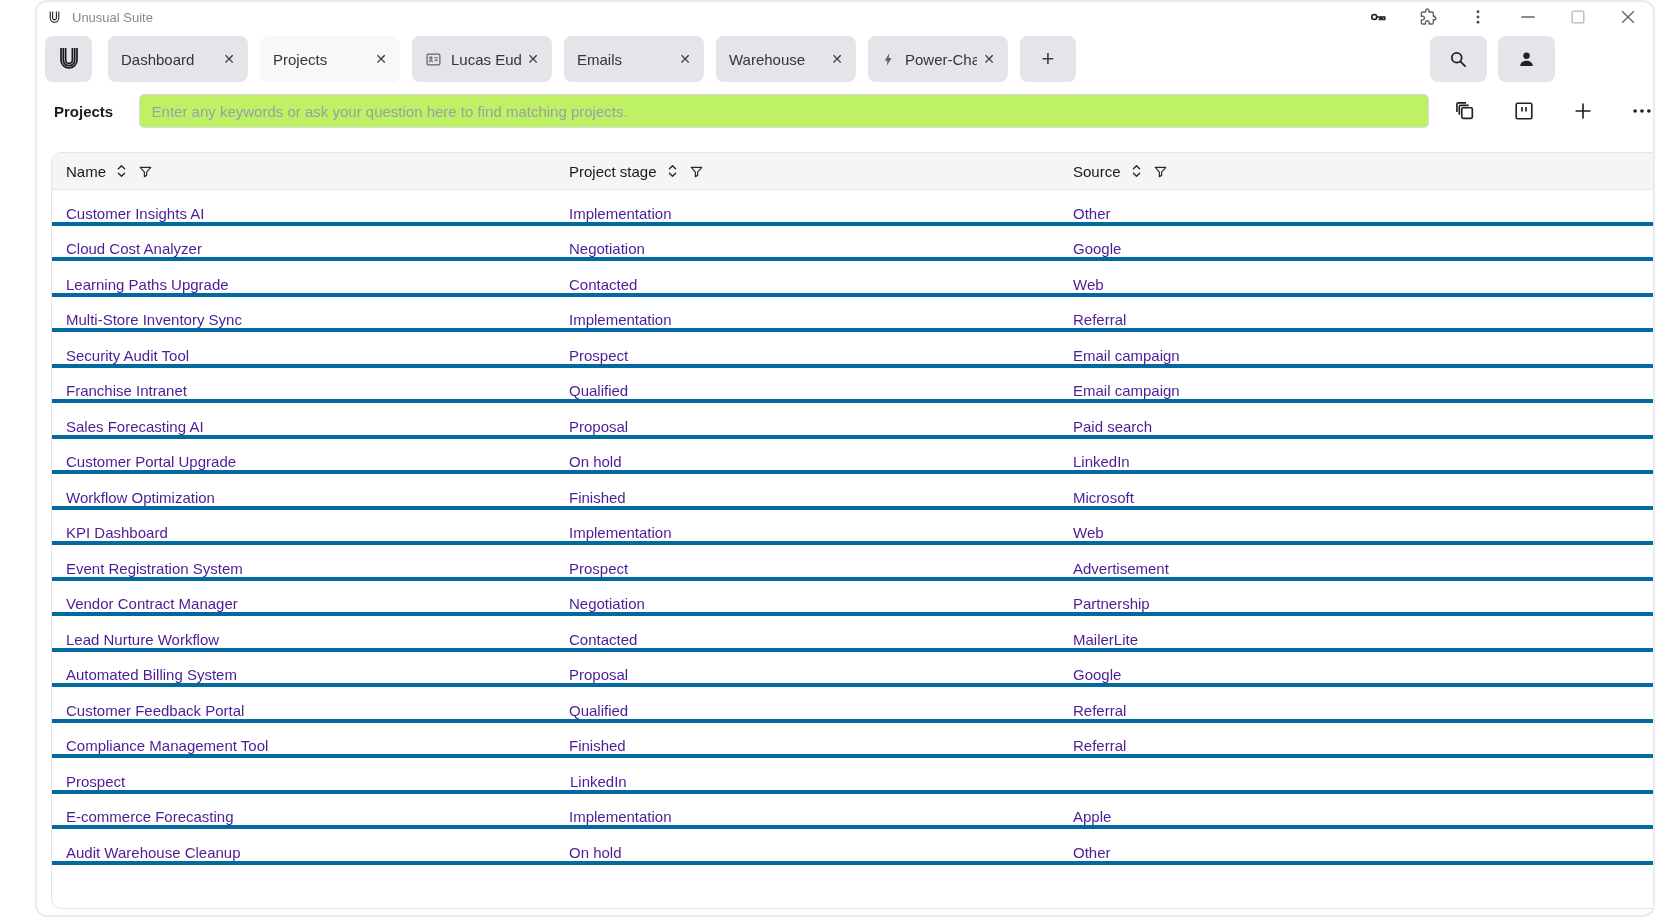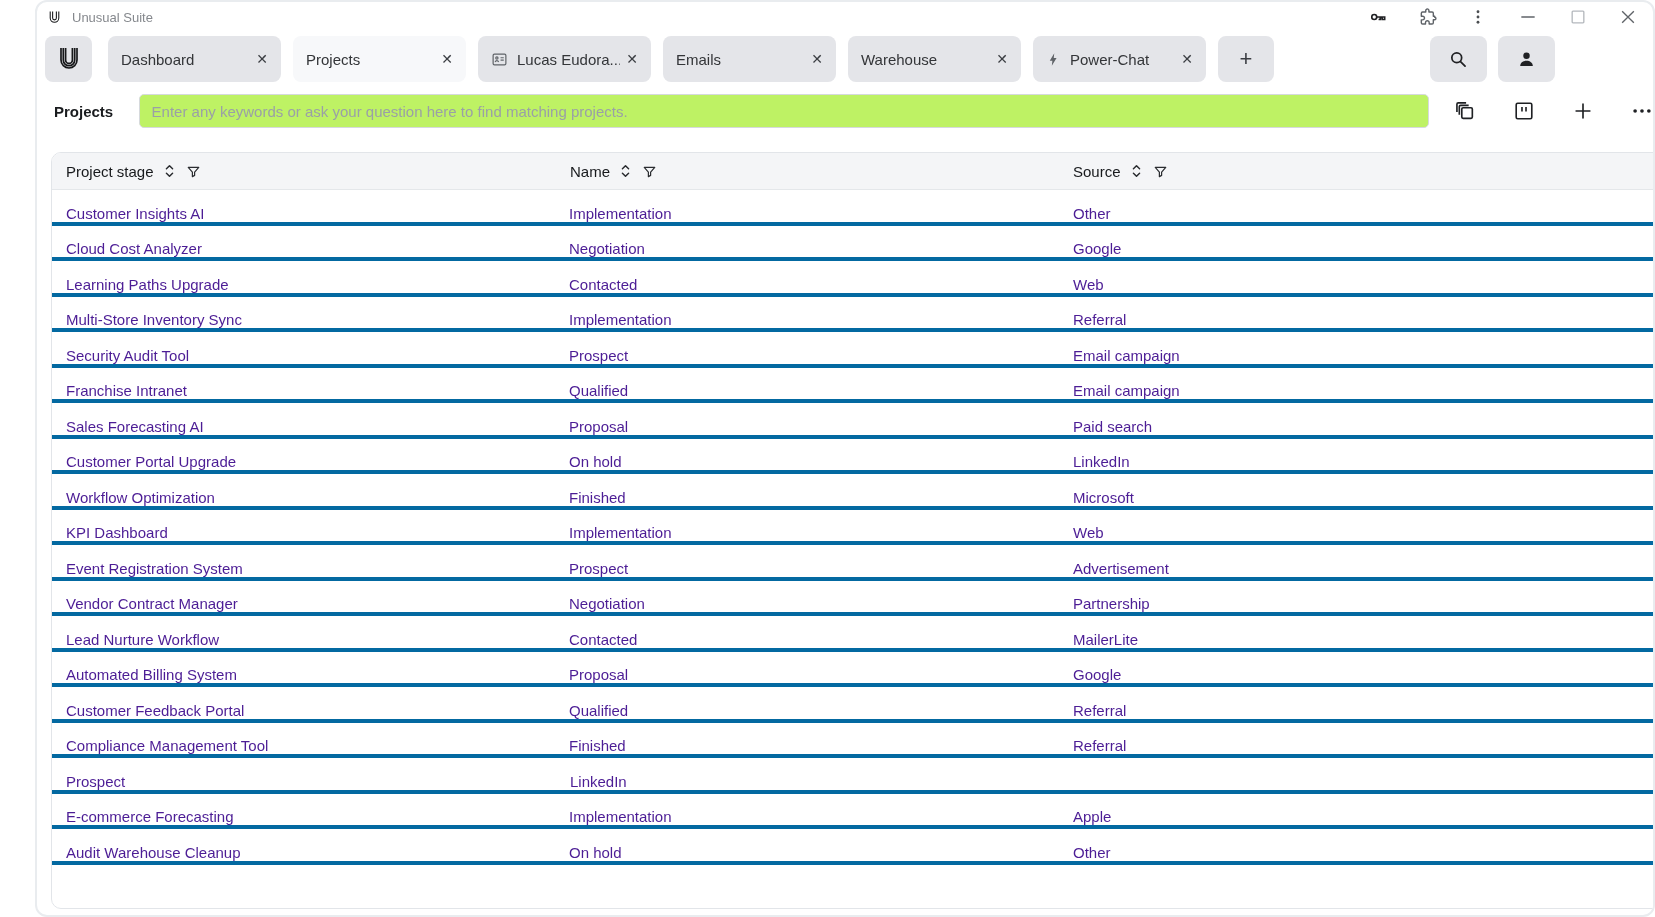--- a/index.html
+++ b/index.html
@@ -22,21 +22,21 @@
   .tb-icons { margin-left:auto; display:flex; align-items:center; }
   .tb-btn { width:50px; height:28px; display:flex; align-items:center; justify-content:center; }
 
   
   .tabstrip { height:54px; display:flex; align-items:center; padding:0 8px; }
   .logo-box {
     width:47px; height:46px; border-radius:8px; background:#e4e5e9;
     display:flex; align-items:center; justify-content:center; margin-right:16px; flex:none;
   }
   .tab {
-    width:173px; height:46px; border-radius:8px; background:#e4e5e9;
+    width:140px; height:46px; border-radius:8px; background:#e4e5e9;
     display:flex; align-items:center; padding:0 13px; margin-right:12px;
     font-size:15px; color:#333538; flex:none; cursor:default;
   }
   .tab.active { background:#f7f8fa; }
   .tab .tab-icon { margin-right:9px; display:flex; flex:none; }
   .tab .tab-label { flex:1; white-space:nowrap; overflow:hidden; }
   .tab .tab-close { font-size:14px; color:#3a3d42; padding-left:6px; }
   .newtab {
     width:56px; height:46px; border-radius:8px; background:#e4e5e9;
     display:flex; align-items:center; justify-content:center;
@@ -238,48 +238,48 @@
           <circle cx="4.5" cy="12" r="2"></circle>
             <circle cx="12" cy="12" r="2"></circle>
             <circle cx="19.5" cy="12" r="2"></circle>
         </svg>
       </div>
     </div>
   </div>
 
   <div class="table-wrap">
     <div class="thead">
+      <div class="th c-name">
+        <span class="hlabel">Name</span>
+        <span class="sort-ic">
+          <svg width="13" height="14" viewBox="0 0 14 16" fill="none" stroke="currentColor" stroke-width="1.7" stroke-linecap="round" stroke-linejoin="round">
+            <path d="M3.5 5.5L7 2l3.5 3.5"></path>
+              <path d="M3.5 10.5L7 14l3.5-3.5"></path>
+          </svg>
+        </span>
+        <span class="filter-ic">
+          <svg width="15" height="15" viewBox="0 0 20 20" fill="none" stroke="currentColor" stroke-width="1.6" stroke-linejoin="round">
+            <path d="M3 4.5h14l-5.5 6.3v4.4l-3 1.6v-6z"></path>
+          </svg>
+        </span>
+      </div>
       <div class="th c-stage">
         <span class="hlabel">Project stage</span>
         <span class="sort-ic">
           <svg width="13" height="14" viewBox="0 0 14 16" fill="none" stroke="currentColor" stroke-width="1.7" stroke-linecap="round" stroke-linejoin="round">
             <path d="M3.5 5.5L7 2l3.5 3.5"></path>
               <path d="M3.5 10.5L7 14l3.5-3.5"></path>
           </svg>
         </span>
         <span class="filter-ic">
           <svg width="15" height="15" viewBox="0 0 20 20" fill="none" stroke="currentColor" stroke-width="1.6" stroke-linejoin="round">
             <path d="M3 4.5h14l-5.5 6.3v4.4l-3 1.6v-6z"></path>
           </svg>
         </span>
       </div>
-      <div class="th c-name">
-        <span class="hlabel">Name</span>
-        <span class="sort-ic">
-          <svg width="13" height="14" viewBox="0 0 14 16" fill="none" stroke="currentColor" stroke-width="1.7" stroke-linecap="round" stroke-linejoin="round">
-            <path d="M3.5 5.5L7 2l3.5 3.5"></path>
-              <path d="M3.5 10.5L7 14l3.5-3.5"></path>
-          </svg>
-        </span>
-        <span class="filter-ic">
-          <svg width="15" height="15" viewBox="0 0 20 20" fill="none" stroke="currentColor" stroke-width="1.6" stroke-linejoin="round">
-            <path d="M3 4.5h14l-5.5 6.3v4.4l-3 1.6v-6z"></path>
-          </svg>
-        </span>
-      </div>
       <div class="th c-source">
         <span class="hlabel">Source</span>
         <span class="sort-ic">
           <svg width="13" height="14" viewBox="0 0 14 16" fill="none" stroke="currentColor" stroke-width="1.7" stroke-linecap="round" stroke-linejoin="round">
             <path d="M3.5 5.5L7 2l3.5 3.5"></path>
               <path d="M3.5 10.5L7 14l3.5-3.5"></path>
           </svg>
         </span>
         <span class="filter-ic">
           <svg width="15" height="15" viewBox="0 0 20 20" fill="none" stroke="currentColor" stroke-width="1.6" stroke-linejoin="round">

